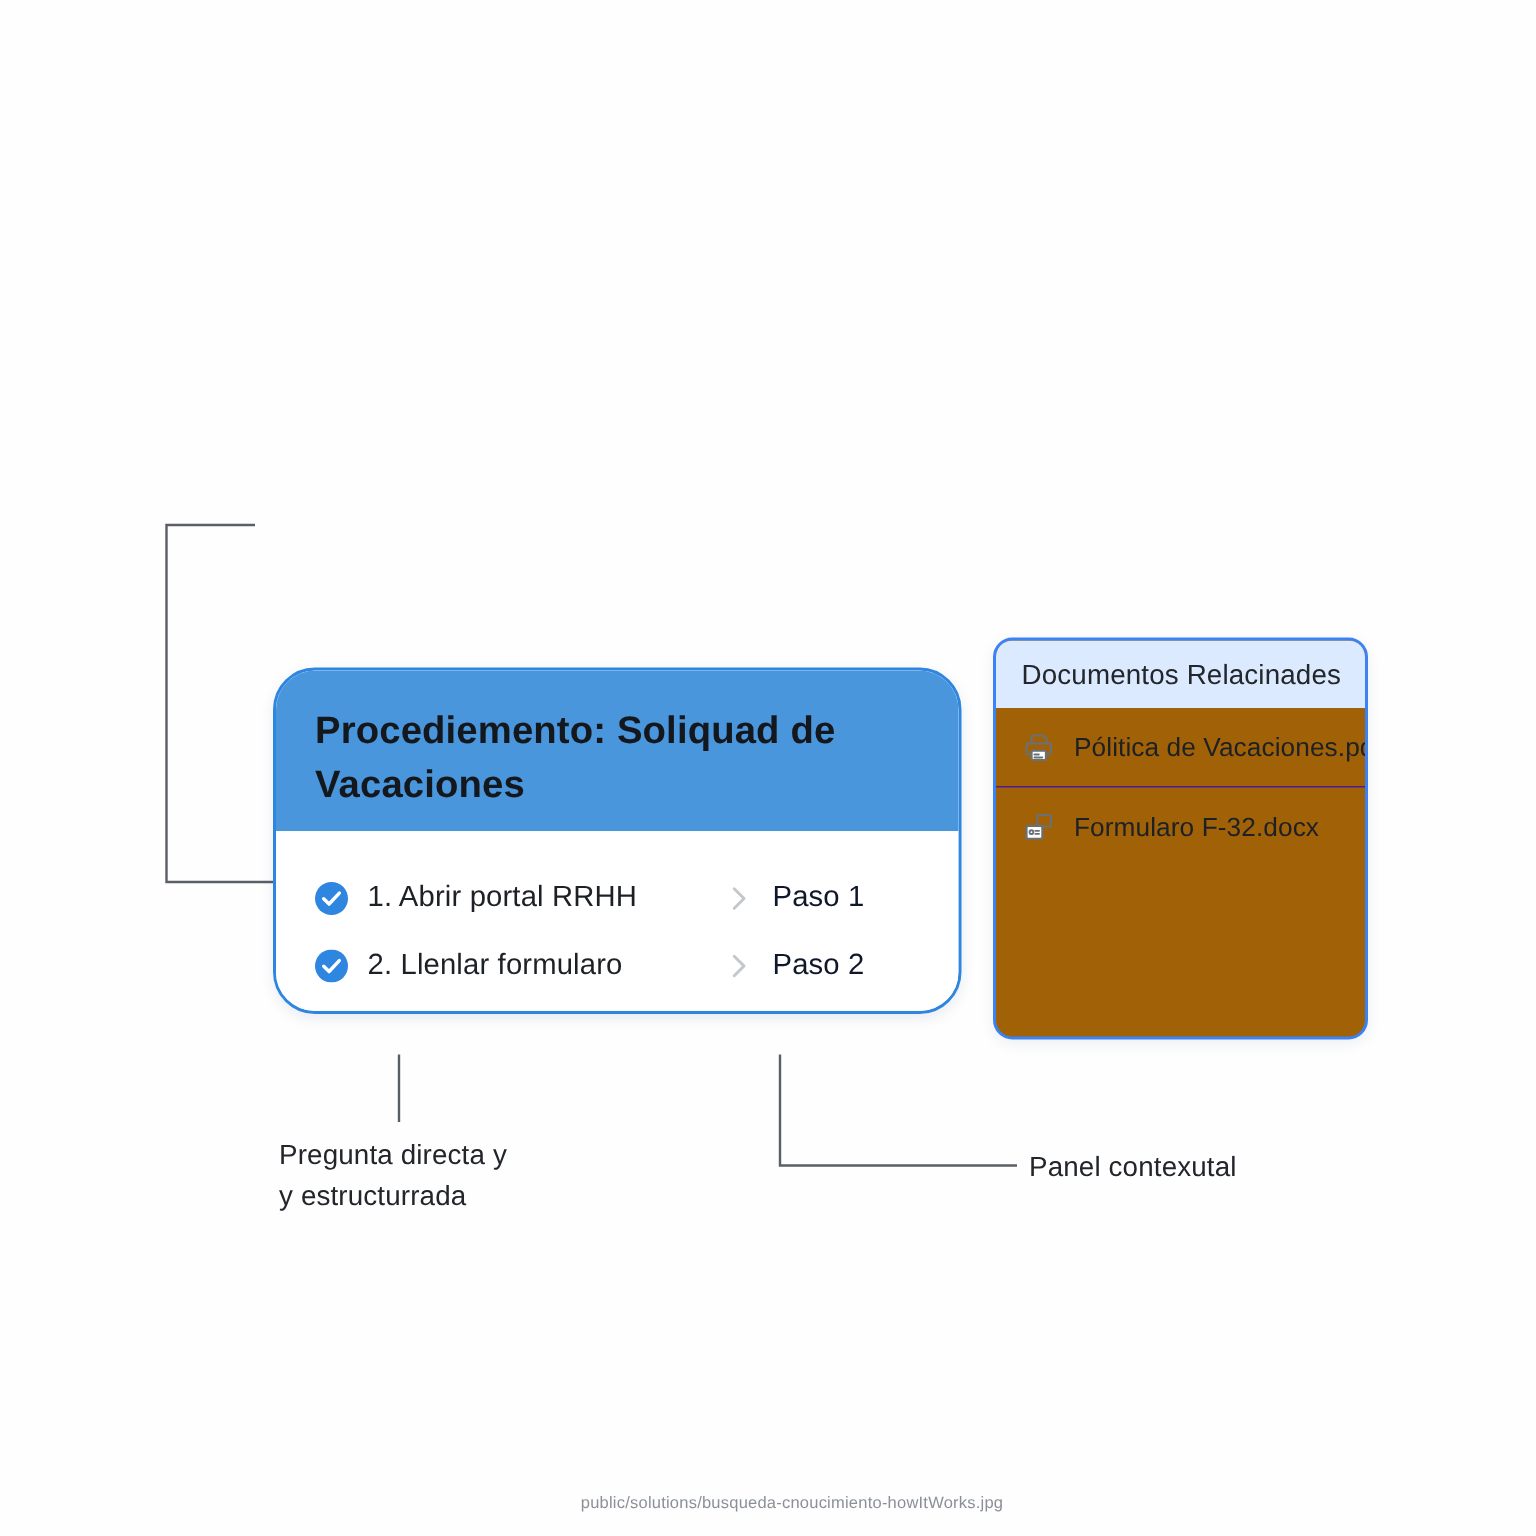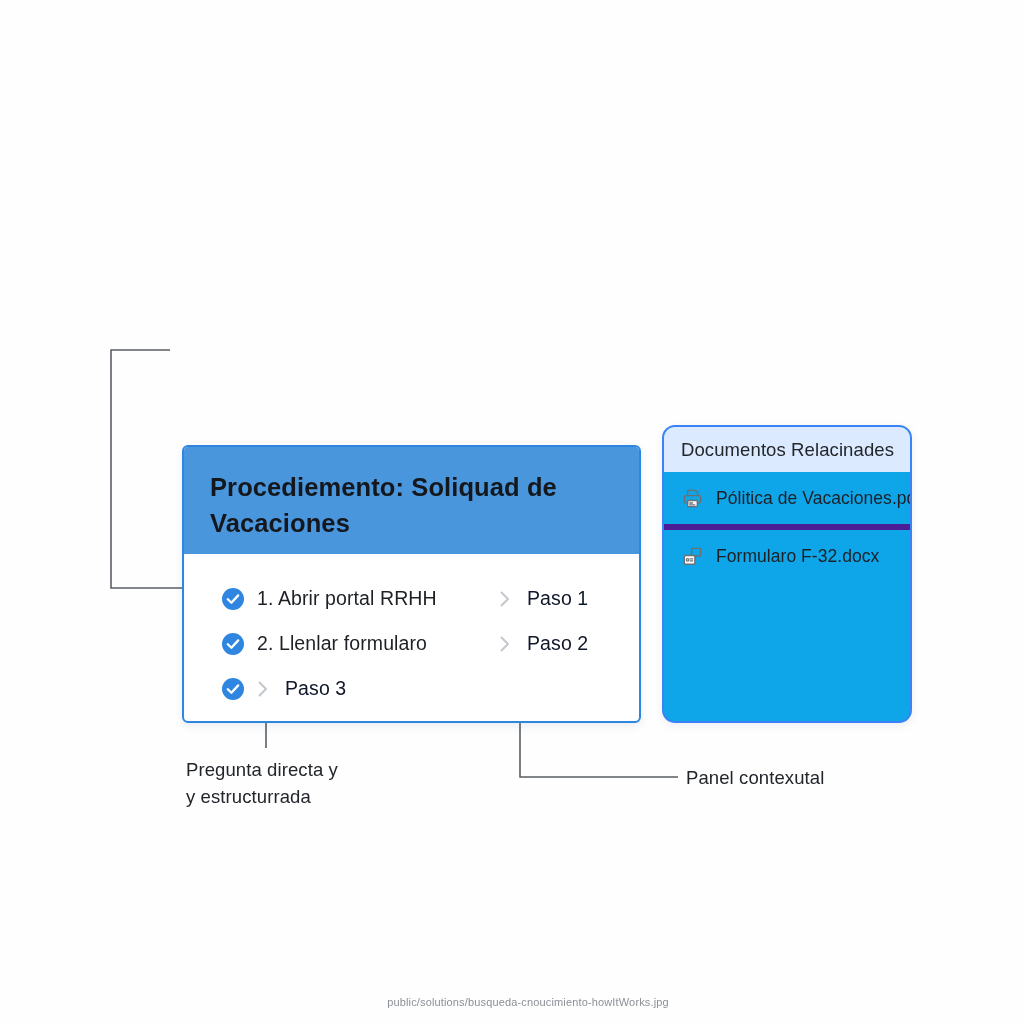--- a/index.html
+++ b/index.html
@@ -64,43 +64,43 @@
     font-size: 23px;
     letter-spacing: 0.2px;
   }
 
   
   #answer-card {
     position: absolute;
     left: 182px;
     top: 445px;
     width: 459px;
-    height: 278px;
+    height: 231px;
     box-sizing: border-box;
     background: #ffffff;
     border: 2.2px solid #2f86e0;
-    border-radius: 6px;
+    border-radius: 28px;
     overflow: hidden;
     box-shadow: 0 3px 9px rgba(25,60,110,0.09);
   }
   #answer-card-header {
     height: 107px;
     box-sizing: border-box;
     background: #4a96dd;
     padding: 22px 26px 0 26px;
   }
   #answer-card-title {
     color: #14181d;
     font-size: 25.5px;
     font-weight: bold;
     line-height: 36px;
     letter-spacing: 0.1px;
   }
   #answer-card-body {
-    padding: 22px 0 0 12px;
+    padding: 22px 0 0 0;
     background: #ffffff;
   }
   .step-row {
     display: flex;
     align-items: center;
     height: 45px;
     padding-left: 26px;
   }
   .step-check { flex: 0 0 auto; margin-right: 13px; display: block; }
   .step-label {
@@ -115,23 +115,23 @@
     font-size: 19.5px;
     letter-spacing: 0.1px;
   }
 
   
   #docs-panel {
     position: absolute;
     left: 662px;
     top: 425px;
     width: 250px;
-    height: 298px;
-    box-sizing: border-box;
-    background: #0ea5e9;
+    height: 268px;
+    box-sizing: border-box;
+    background: #a16207;
     border: 2.2px solid #3b82f6;
     border-radius: 13px;
     overflow: hidden;
     box-shadow: 0 3px 9px rgba(25,60,110,0.08);
   }
   #docs-panel-header {
     height: 45px;
     box-sizing: border-box;
     background: #dbeafe;
     display: flex;
@@ -142,21 +142,21 @@
     color: #23262b;
     font-size: 18.5px;
     letter-spacing: 0.1px;
   }
   .doc-row {
     display: flex;
     align-items: center;
     height: 52px;
     padding-left: 17px;
   }
-  .doc-row + .doc-row { border-top: 6px solid #4c1d95; text-align: center; }
+  .doc-row + .doc-row { border-top: 1px solid #4c1d95; text-align: center; }
   .doc-icon { flex: 0 0 auto; margin-right: 12px; display: block; }
   .doc-label {
     color: #1d2126;
     font-size: 17.5px;
     letter-spacing: 0.05px;
     white-space: nowrap;
   }
 
   
   #footer-caption {

